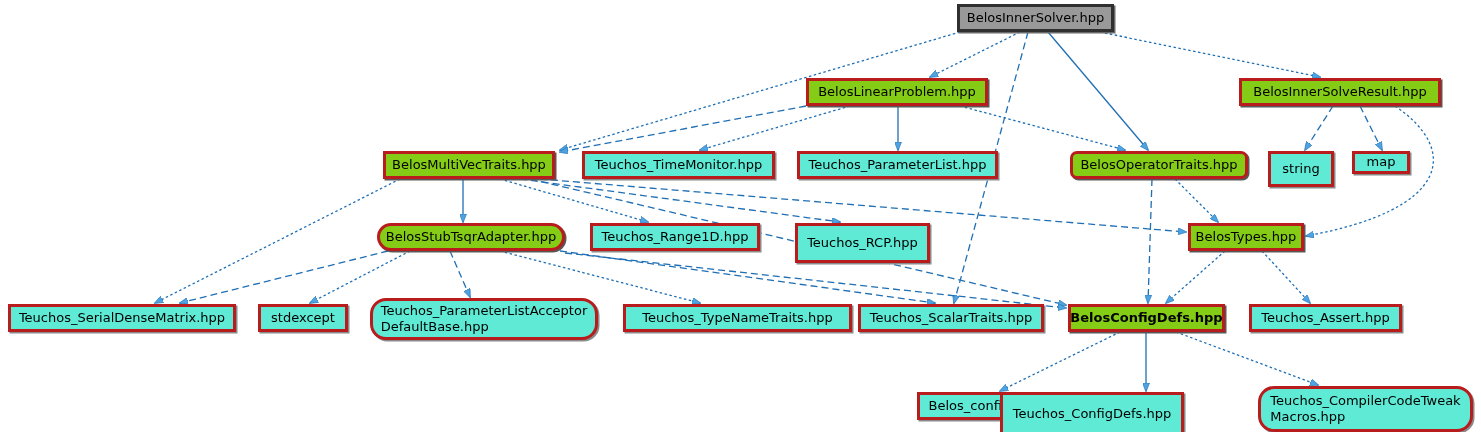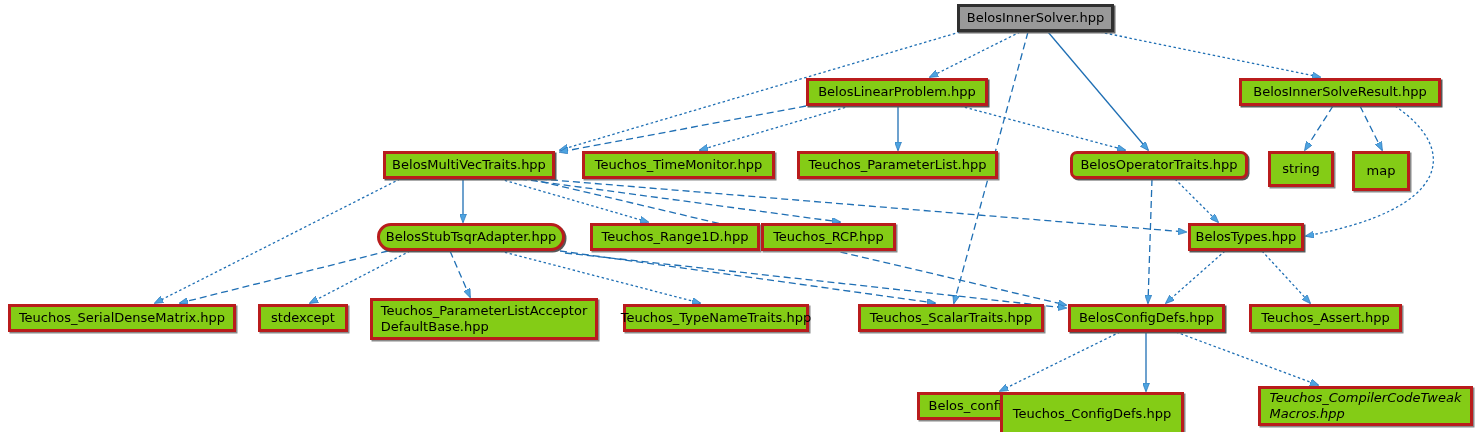--- a/index.html
+++ b/index.html
@@ -2,24 +2,24 @@
 <html><head>
 <meta charset="utf-8">
 <style>
   html,body{margin:0;padding:0;background:#ffffff;}
   body{font-family:"DejaVu Sans","Liberation Sans",sans-serif;}
   #graph-canvas{position:relative;width:1481px;height:432px;background:#ffffff;overflow:hidden;}
   svg#edge-layer{position:absolute;left:0;top:0;width:1481px;height:432px;}
   .node{position:absolute;box-sizing:border-box;display:flex;align-items:center;justify-content:center;
         text-align:left;font-size:13px;color:#000000;line-height:1.15;
         border:3px solid #b91c1c;white-space:pre-line;}
-  .node.fill-gray{background:#84cc16;box-shadow:1.5px 1.5px 0 0 #8a8a8a;}
+  .node.fill-gray{background:#5eead4;box-shadow:1.5px 1.5px 0 0 #8a8a8a;}
   .node.fill-white{background:#84cc16;box-shadow:1.5px 1.5px 0 0 #585858;}
   .node.fill-root{background:#999999;box-shadow:1.5px 1.5px 0 0 #6a6a6a;border-color:#303030;}
-  .node.two-line{line-height:1.2;}
+  .node.two-line{line-height:1.2;border-radius:16px;}
 </style>
 </head>
 <body>
 
 <div id="graph-canvas">
 
   <svg id="edge-layer" viewBox="0 0 1481 432" xmlns="http://www.w3.org/2000/svg">
     <defs>
       <marker id="arrowhead" markerWidth="9" markerHeight="7" refX="8" refY="3.5" orient="auto" markerUnits="userSpaceOnUse">
         <polygon points="0 0, 9 3.5, 0 7" fill="#4ea3e0" stroke="#1f6fb4" stroke-width="0.6"></polygon>
@@ -62,32 +62,32 @@
 
   <div id="nodes-group">
       <div class="node fill-root" style="left: 957px; top: 4px; width: 157px; height: 28px;">BelosInnerSolver.hpp</div>
       <div class="node fill-white" style="left: 806px; top: 78px; width: 182px; height: 28px;">BelosLinearProblem.hpp</div>
       <div class="node fill-white" style="left: 1239px; top: 78px; width: 202px; height: 28px;">BelosInnerSolveResult.hpp</div>
       <div class="node fill-white" style="left: 383px; top: 151px; width: 172px; height: 28px;">BelosMultiVecTraits.hpp</div>
       <div class="node fill-gray" style="left: 582px; top: 151px; width: 193px; height: 28px;">Teuchos_TimeMonitor.hpp</div>
       <div class="node fill-gray" style="left: 797px; top: 151px; width: 201px; height: 28px;">Teuchos_ParameterList.hpp</div>
       <div class="node fill-white" style="left: 1070px; top: 151px; width: 178px; height: 28px; border-radius: 7px;">BelosOperatorTraits.hpp</div>
       <div class="node fill-gray" style="left: 1268px; top: 151px; width: 66px; height: 36px;">string</div>
-      <div class="node fill-gray" style="left: 1352px; top: 151px; width: 58px; height: 40px;">map</div>
+      <div class="node fill-gray" style="left: 1352px; top: 151px; width: 58px; height: 23px;">map</div>
       <div class="node fill-white" style="left: 377px; top: 223px; width: 188px; height: 28px; border-radius: 14px;">BelosStubTsqrAdapter.hpp</div>
       <div class="node fill-gray" style="left: 590px; top: 223px; width: 170px; height: 28px;">Teuchos_Range1D.hpp</div>
-      <div class="node fill-gray" style="left: 761px; top: 223px; width: 135px; height: 28px;">Teuchos_RCP.hpp</div>
+      <div class="node fill-gray" style="left: 795px; top: 223px; width: 135px; height: 40px;">Teuchos_RCP.hpp</div>
       <div class="node fill-white" style="left: 1188px; top: 223px; width: 116px; height: 28px;">BelosTypes.hpp</div>
       <div class="node fill-gray" style="left: 8px; top: 304px; width: 228px; height: 28px;">Teuchos_SerialDenseMatrix.hpp</div>
       <div class="node fill-gray" style="left: 258px; top: 304px; width: 90px; height: 28px;">stdexcept</div>
       <div class="node fill-gray two-line" style="left: 370px; top: 298px; width: 228px; height: 42px;">Teuchos_ParameterListAcceptor
 DefaultBase.hpp</div>
-      <div class="node fill-gray" style="left: 623px; top: 304px; width: 186px; height: 28px;">Teuchos_TypeNameTraits.hpp</div>
+      <div class="node fill-gray" style="left: 623px; top: 304px; width: 229px; height: 28px;">Teuchos_TypeNameTraits.hpp</div>
       <div class="node fill-gray" style="left: 858px; top: 304px; width: 186px; height: 28px;">Teuchos_ScalarTraits.hpp</div>
-      <div class="node fill-white" style="left: 1068px; top: 304px; width: 157px; height: 28px;">BelosConfigDefs.hpp</div>
+      <div class="node fill-white" style="left: 1068px; top: 304px; width: 157px; height: 28px; font-weight: bold;">BelosConfigDefs.hpp</div>
       <div class="node fill-gray" style="left: 1249px; top: 304px; width: 153px; height: 28px;">Teuchos_Assert.hpp</div>
       <div class="node fill-gray" style="left: 917px; top: 392px; width: 117px; height: 28px;">Belos_config.h</div>
       <div class="node fill-gray" style="left: 1000px; top: 392px; width: 184px; height: 44px;">Teuchos_ConfigDefs.hpp</div>
-      <div class="node fill-gray two-line" style="left: 1258px; top: 386px; width: 215px; height: 40px; font-style: italic;">Teuchos_CompilerCodeTweak
+      <div class="node fill-gray two-line" style="left: 1258px; top: 386px; width: 215px; height: 46px;">Teuchos_CompilerCodeTweak
 Macros.hpp</div>
     </div>
 
 </div>
 
 </body></html>

